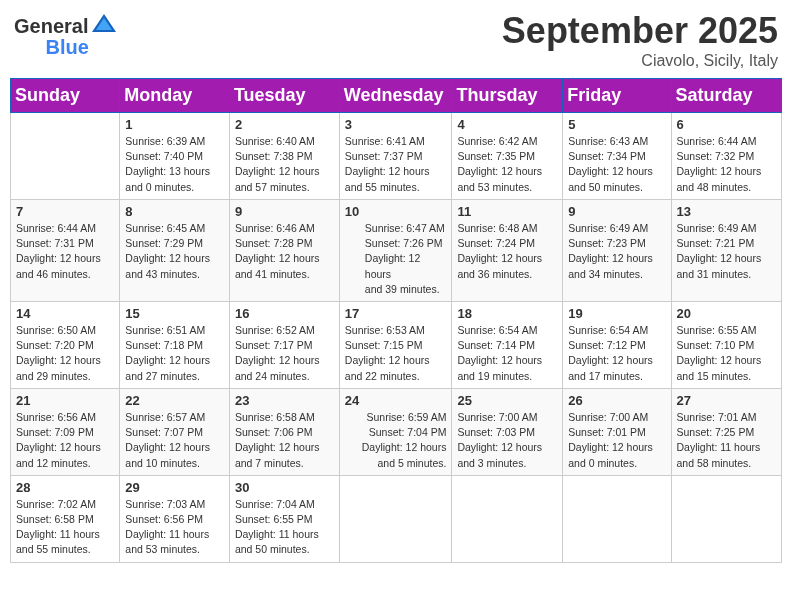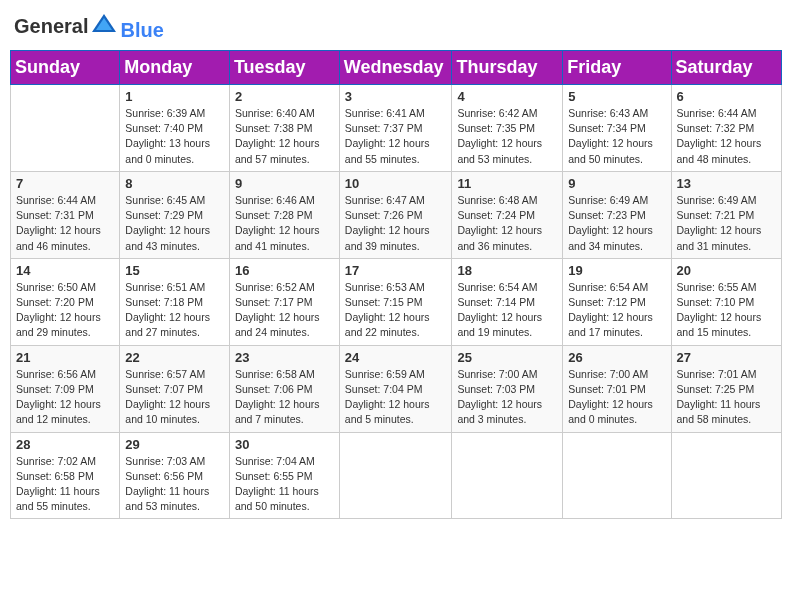--- a/index.html
+++ b/index.html
@@ -12,21 +12,22 @@
     }
     .header {
       display: flex;
       justify-content: space-between;
       align-items: flex-start;
       margin-bottom: 8px;
       padding: 0 4px;
     }
     .logo {
       display: flex;
-      align-items: flex-end;
+      flex-direction: column;
+      align-items: center;
     }
     .logo-text {
       display: flex;
       align-items: center;
     }
     .logo-general {
       font-size: 20px;
       font-weight: bold;
       color: #333;
     }
@@ -108,20 +109,24 @@
       <span class="logo-general">General</span>
       <span class="logo-icon">
         <svg viewBox="0 0 28 28" xmlns="http://www.w3.org/2000/svg">
           <polygon points="14,4 26,22 2,22" fill="#1565C0"></polygon>
           <polygon points="14,8 22,20 6,20" fill="#42A5F5"></polygon>
         </svg>
       </span>
     </div>
     <span class="logo-blue" style="margin-top:-6px; margin-left:2px;">Blue</span>
   </div>
+  <div class="title-block">
+    <div class="month-title">September 2025</div>
+    <div class="location">Ciavolo, Sicily, Italy</div>
+  </div>
 </div>
 
 <table class="calendar">
   <thead>
     <tr>
     <th>Sunday</th>
         <th>Monday</th>
         <th>Tuesday</th>
         <th>Wednesday</th>
         <th>Thursday</th>
@@ -192,21 +197,21 @@
         </td>
         <td>
           <span class="day-num">9</span>
           <div class="day-info" style="white-space: pre-line;">Sunrise: 6:46 AM
 Sunset: 7:28 PM
 Daylight: 12 hours
 and 41 minutes.</div>
         </td>
         <td>
           <span class="day-num">10</span>
-          <div class="day-info" style="white-space: pre-line;">Sunrise: 6:47 AM
+          <div class="day-info" style="white-space: pre-line; margin-left: 20px;">Sunrise: 6:47 AM
 Sunset: 7:26 PM
 Daylight: 12 hours
 and 39 minutes.</div>
         </td>
         <td>
           <span class="day-num">11</span>
           <div class="day-info" style="white-space: pre-line;">Sunrise: 6:48 AM
 Sunset: 7:24 PM
 Daylight: 12 hours
 and 36 minutes.</div>
@@ -294,21 +299,21 @@
         </td>
         <td>
           <span class="day-num">23</span>
           <div class="day-info" style="white-space: pre-line;">Sunrise: 6:58 AM
 Sunset: 7:06 PM
 Daylight: 12 hours
 and 7 minutes.</div>
         </td>
         <td>
           <span class="day-num">24</span>
-          <div class="day-info" style="white-space: pre-line;">Sunrise: 6:59 AM
+          <div class="day-info" style="white-space: pre-line; text-align: right;">Sunrise: 6:59 AM
 Sunset: 7:04 PM
 Daylight: 12 hours
 and 5 minutes.</div>
         </td>
         <td>
           <span class="day-num">25</span>
           <div class="day-info" style="white-space: pre-line;">Sunrise: 7:00 AM
 Sunset: 7:03 PM
 Daylight: 12 hours
 and 3 minutes.</div>

